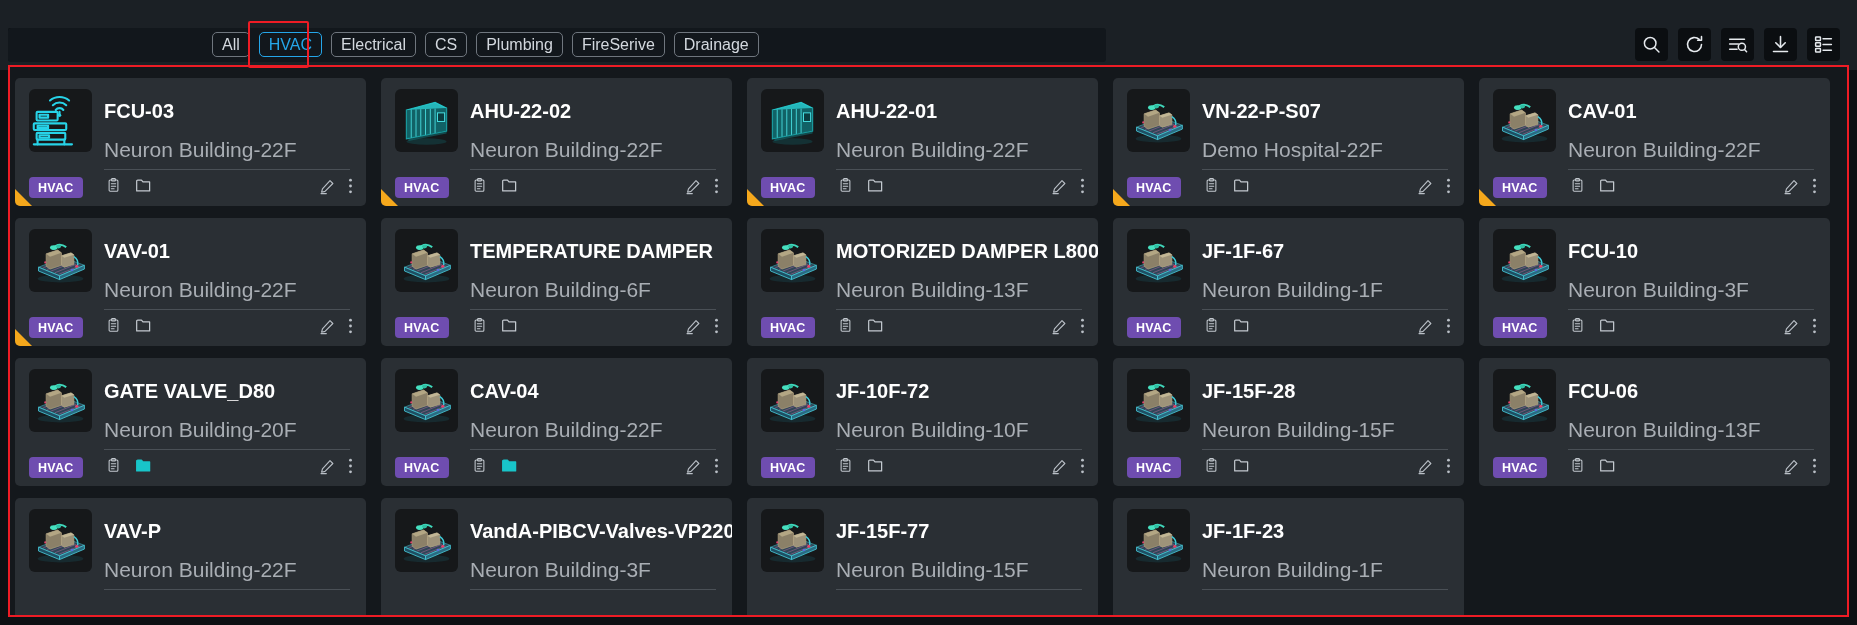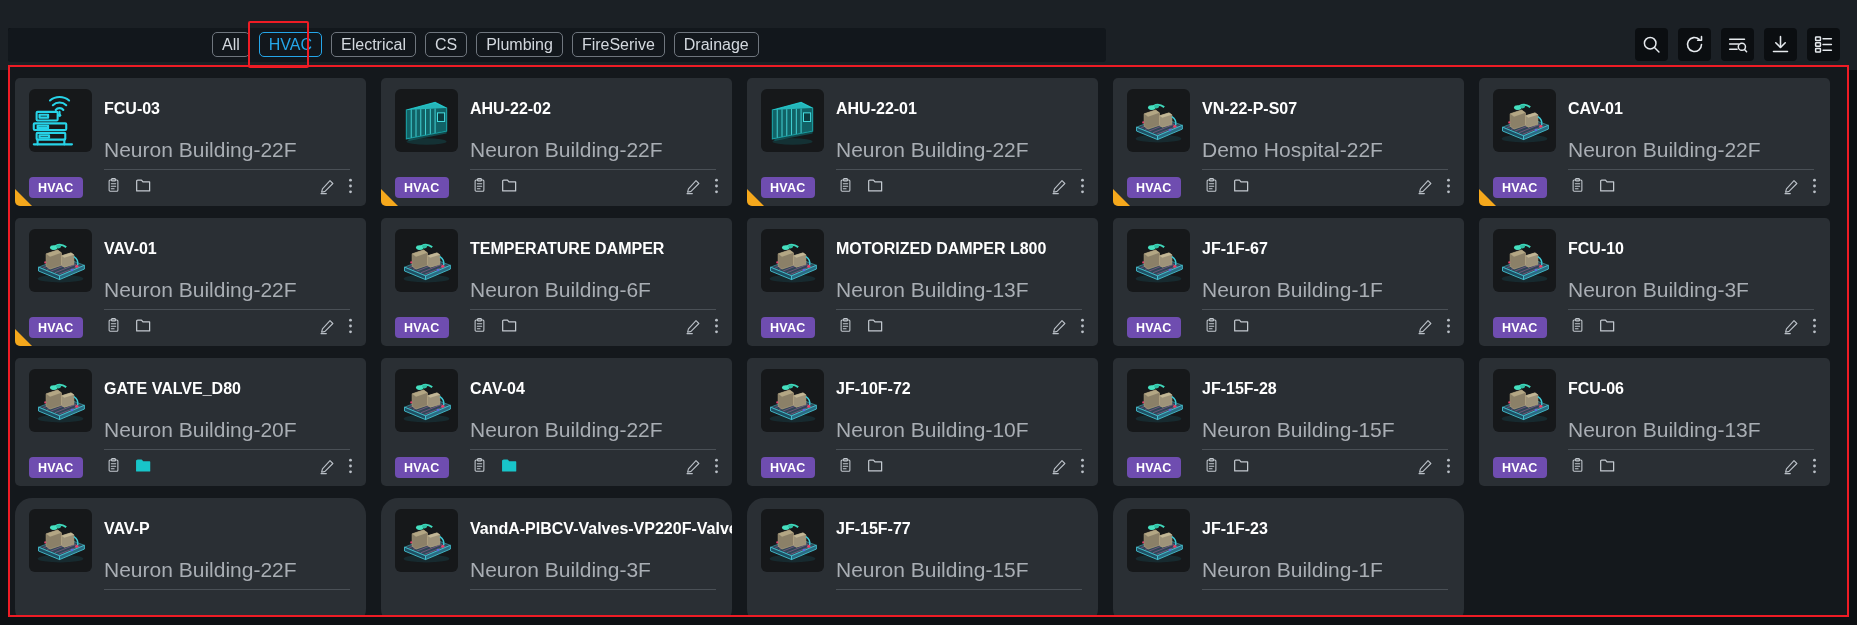--- a/index.html
+++ b/index.html
@@ -123,21 +123,21 @@
     width: 63px; height: 63px;
     background: #16181a;
     border-radius: 6px;
     overflow: hidden;
     display: flex; align-items: center; justify-content: center;
   }
   .card-title {
     position: absolute;
     left: 89px; top: 22px;
     color: #ffffff;
-    font-size: 16px;
+    font-size: 20px;
     font-weight: bold;
     white-space: nowrap;
   }
   .card-sub {
     position: absolute;
     left: 89px; top: 60px;
     color: #a9aeb4;
     font-size: 21px;
     white-space: nowrap;
   }
@@ -173,21 +173,21 @@
   .aicon { cursor: pointer; display: block; }
   .corner-flag {
     position: absolute;
     left: 0; bottom: 0;
     width: 0; height: 0;
     border-left: 17px solid #f5a81c;
     border-top: 17px solid transparent;
   }
 
   
-  .card.clipped { height: 128px; border-radius: 17px; }
+  .card.clipped { height: 128px; }
 </style>
 </head>
 <body>
 
 <div class="toolbar">
 
   <div class="searchbar" title=""></div>
 
   <div class="floor-select">
     <span class="floor-select-label">PleaseSelect Floor</span>

